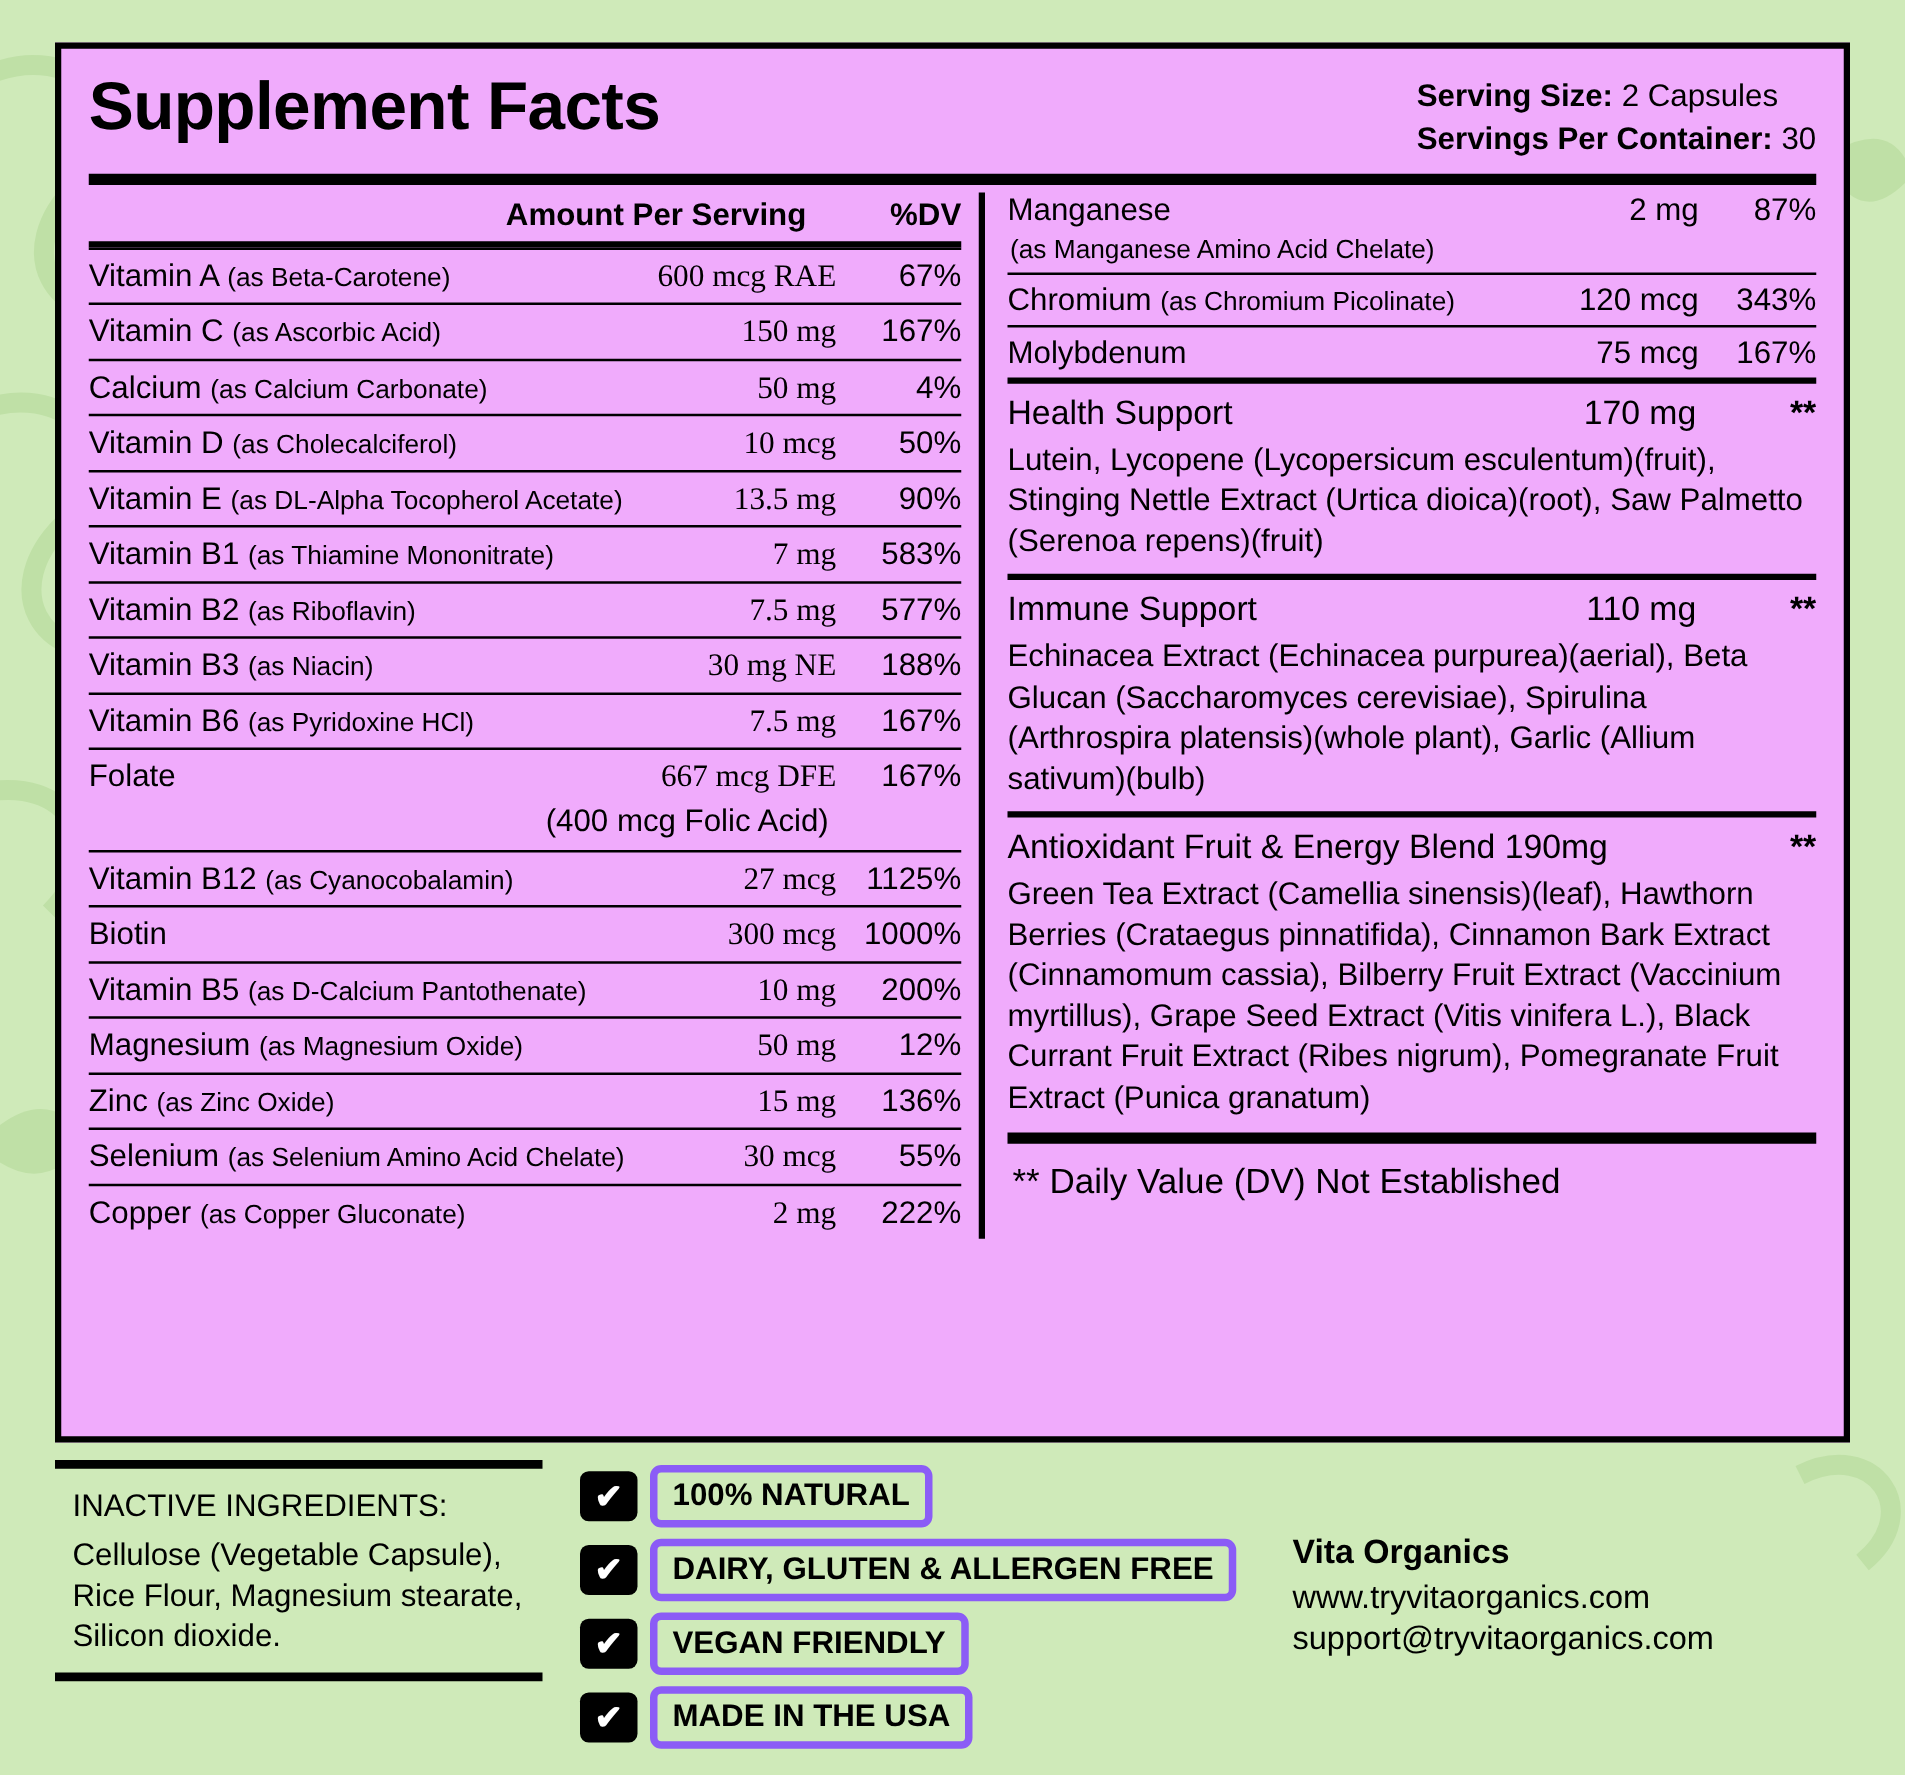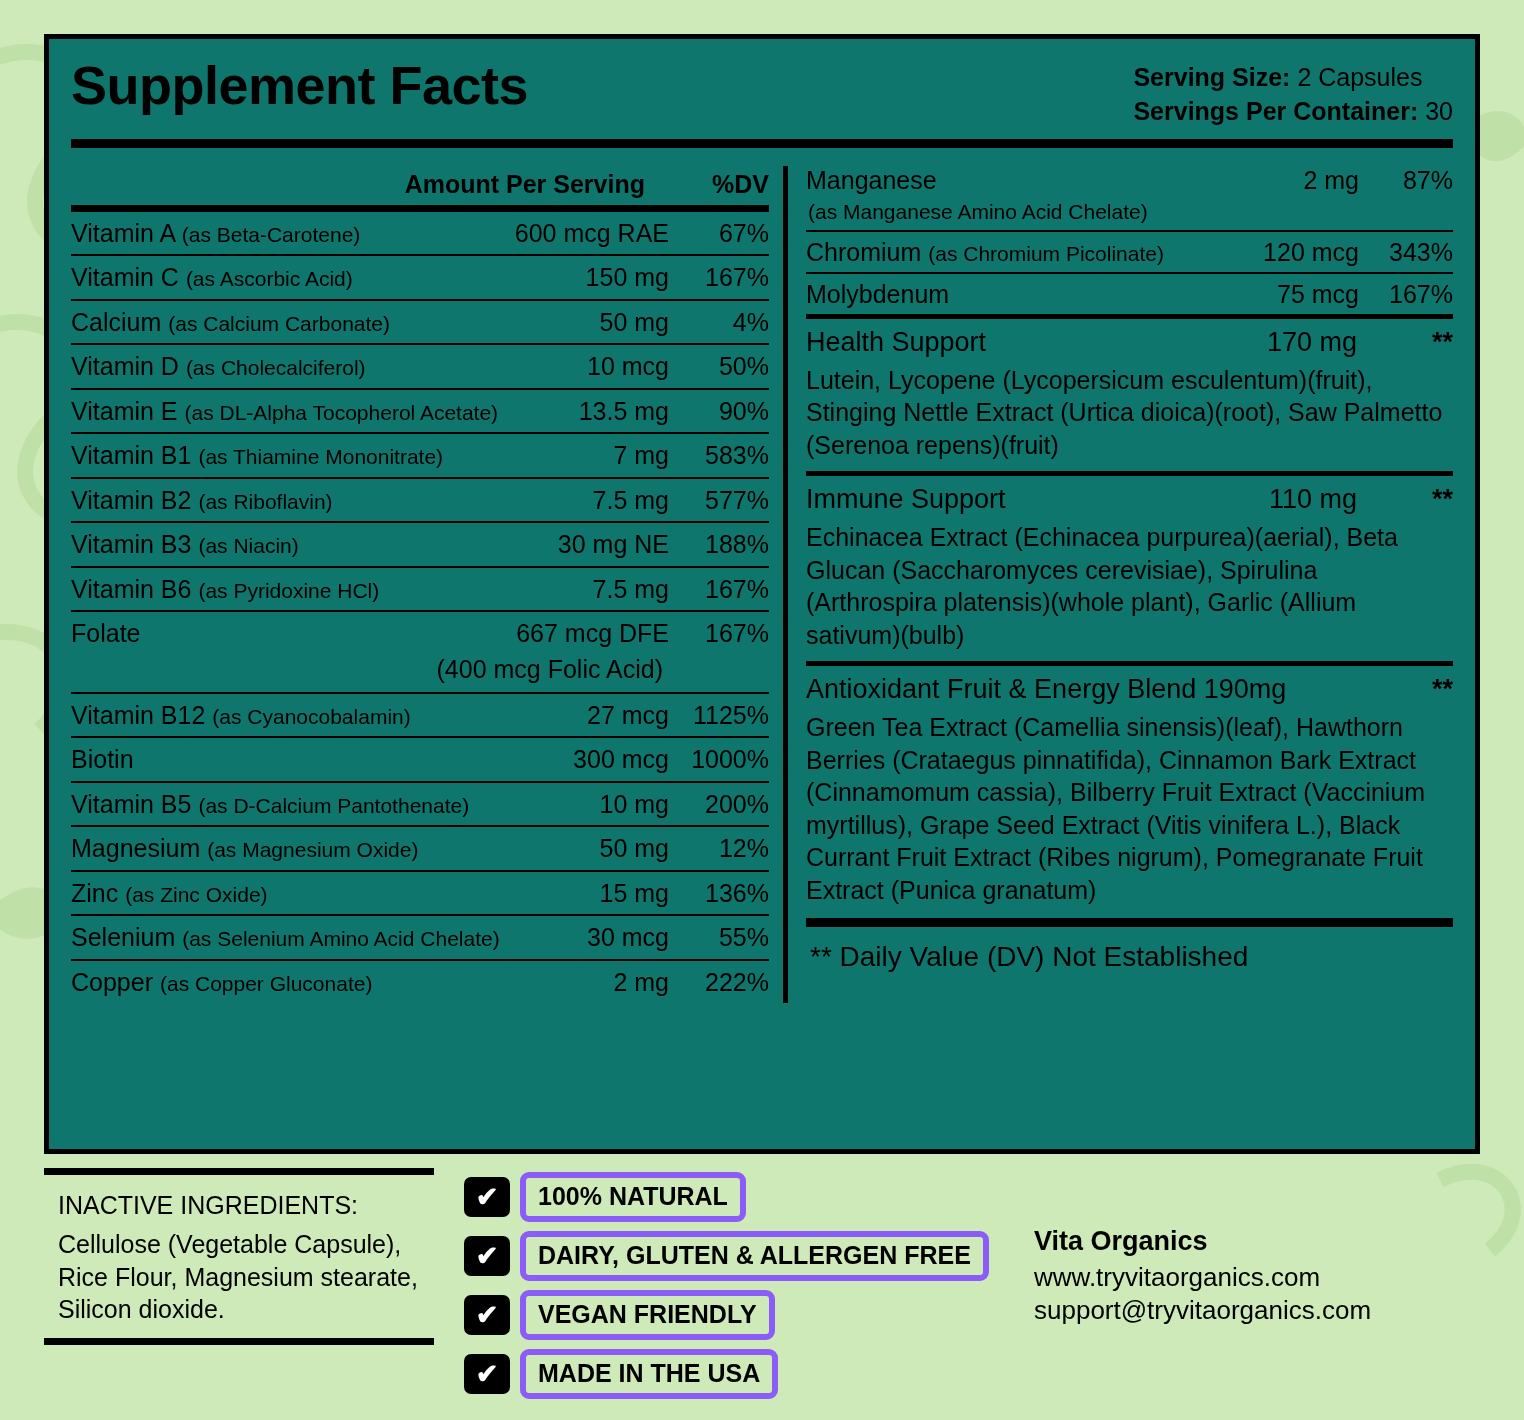--- a/index.html
+++ b/index.html
@@ -22,21 +22,21 @@
     pointer-events: none;
   }
   .bg-deco svg { display: block; }
 
   .panel {
     position: absolute;
     left: 44px;
     top: 34px;
     width: 1436px;
     height: 1120px;
-    background: #0f766e;
+    background: #f0abfc;
     border: 5px solid #000;
     box-sizing: border-box;
   }
   .panel-inner {
     position: absolute;
     left: 22px; top: 14px; right: 22px; bottom: 10px;
   }
 
   
   .hdr {
@@ -66,21 +66,21 @@
     border-top: 9px solid #000;
     margin-top: 10px;
   }
   .rule-med {
     border-top: 5px solid #000;
   }
 
   
   .body-cols {
     display: flex;
-    margin-top: 12px;
+    margin-top: 0px;
   }
   .col-left {
     width: 712px;
     box-sizing: border-box;
     padding-right: 14px;
   }
   .col-divider {
     width: 5px;
     background: #000;
     margin: 6px 0 0 0;
@@ -106,21 +106,21 @@
     display: flex;
     align-items: baseline;
     padding: 7px 0 6px 0;
     border-top: 2px solid #000;
     font-size: 25px;
     line-height: 1.18;
   }
   .row:first-of-type { border-top: none; }
   .row .nm { flex: 1; white-space: nowrap; }
   .row .nm .sub { font-size: 21px; }
-  .row .amt { text-align: left; white-space: nowrap; padding-left: 6px;}
+  .row .amt { text-align: left; white-space: nowrap; padding-left: 6px; font-family: Liberation Serif, serif;}
   .row .dv { width: 100px; text-align: right; white-space: nowrap; }
 
   .folate-sub {
     text-align: right;
     font-size: 25px;
     padding: 0 100px 8px 0;
   }
   .folate-sub .inner { padding-right: 6px; }
 
   

